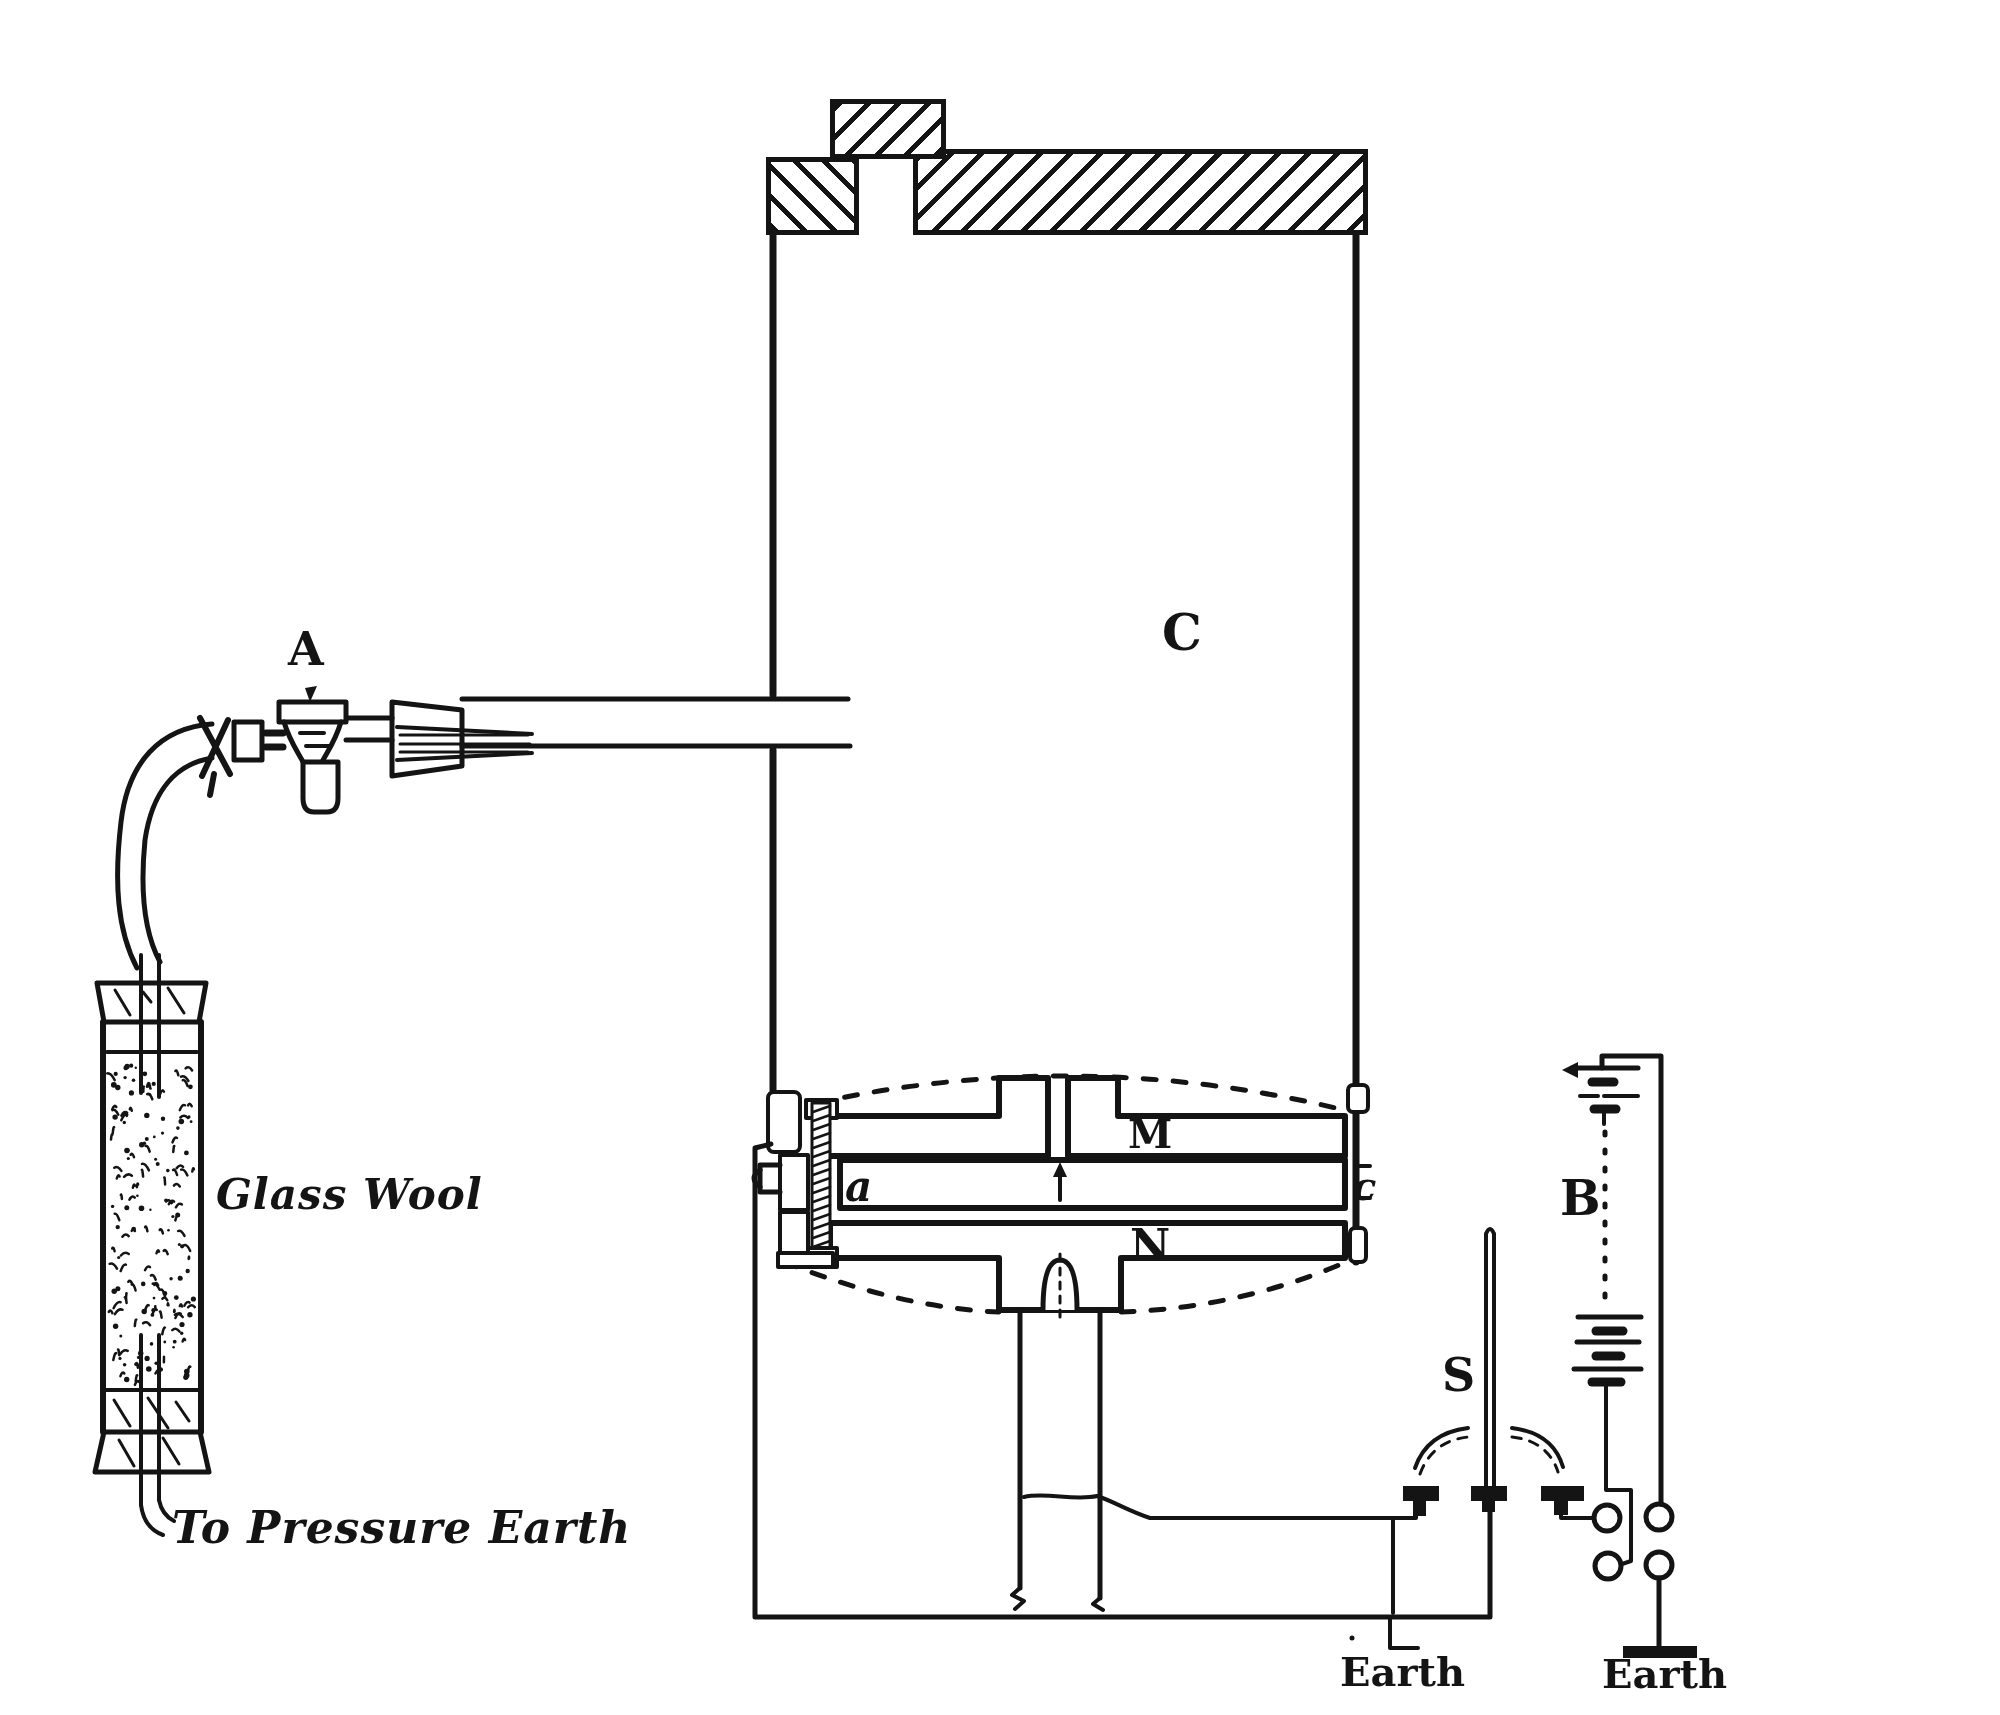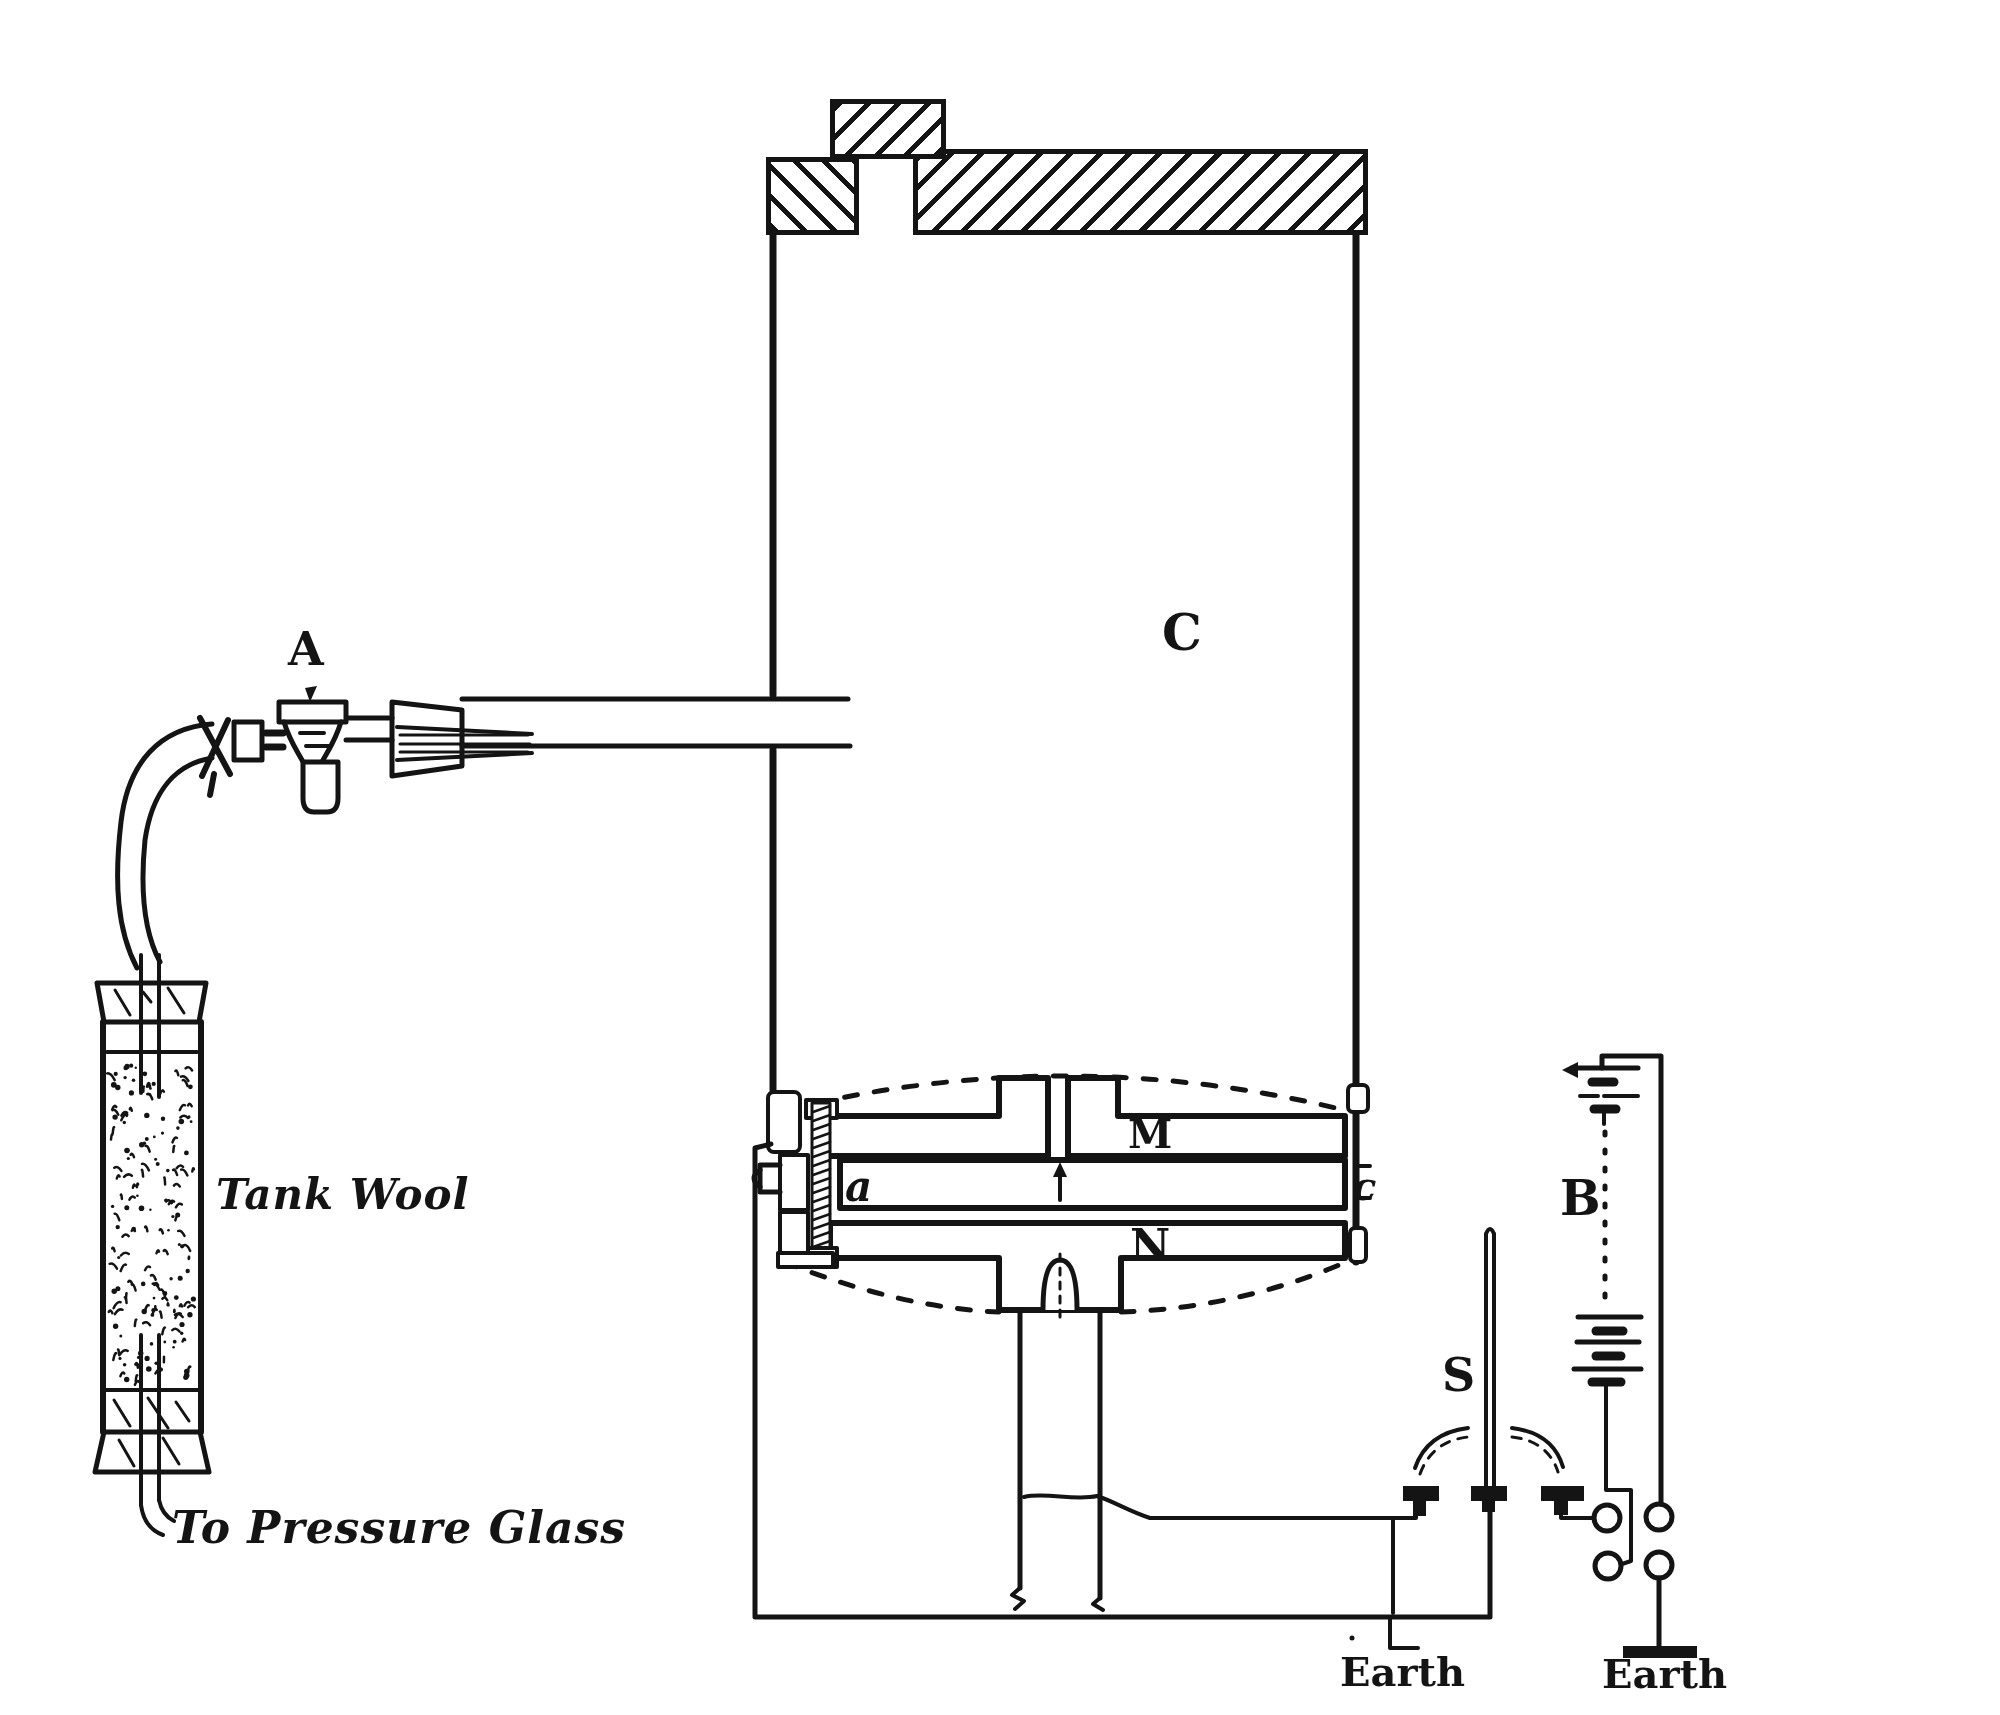--- a/index.html
+++ b/index.html
@@ -400,17 +400,17 @@
   </svg>
 
   <div class="lbl big" style="left:288px;top:626px;font-size:46px;">A</div>
   <div class="lbl big" style="left:1162px;top:608px;font-size:50px;">C</div>
   <div class="lbl mid" style="left:1128px;top:1114px;font-size:40px;">M</div>
   <div class="lbl mid" style="left:1130px;top:1224px;">N</div>
   <div class="lbl mid ital" style="left:845px;top:1166px;font-size:42px;">a</div>
   <div class="lbl mid ital" style="left:1352px;top:1166px;font-size:40px;">c</div>
   <div class="lbl big" style="left:1442px;top:1352px;font-size:46px;">S</div>
   <div class="lbl big" style="left:1560px;top:1174px;">B</div>
-  <div class="lbl script" style="left:216px;top:1174px;">Tank Wool</div>
-  <div class="lbl script" style="left:172px;top:1506px;font-size:44px;">To Pressure Glass</div>
+  <div class="lbl script" style="left:216px;top:1174px;">Glass Wool</div>
+  <div class="lbl script" style="left:172px;top:1506px;font-size:44px;">To Pressure Earth</div>
   <div class="lbl" style="left:1340px;top:1652px;font-size:40px;">Earth</div>
   <div class="lbl" style="left:1602px;top:1654px;font-size:40px;">Earth</div>
 </div>
 
 </body></html>

